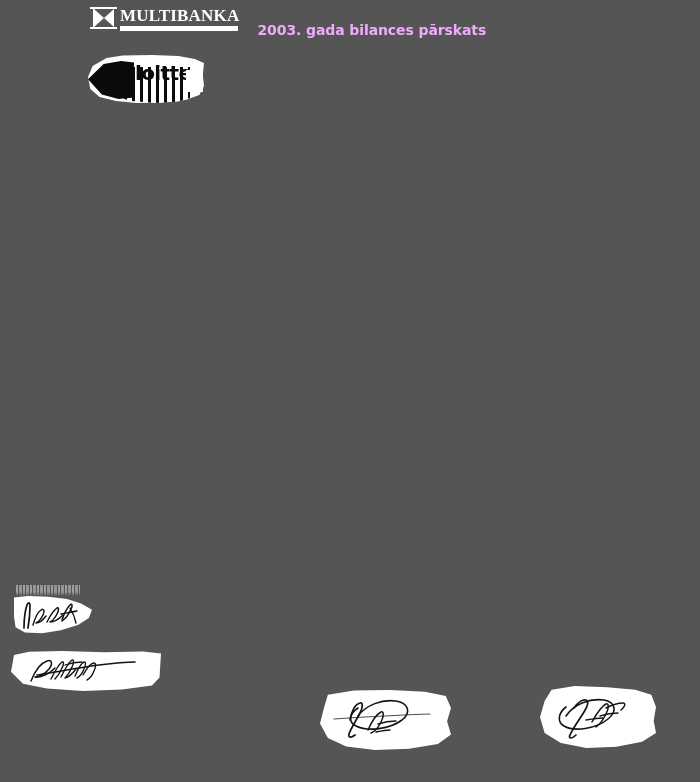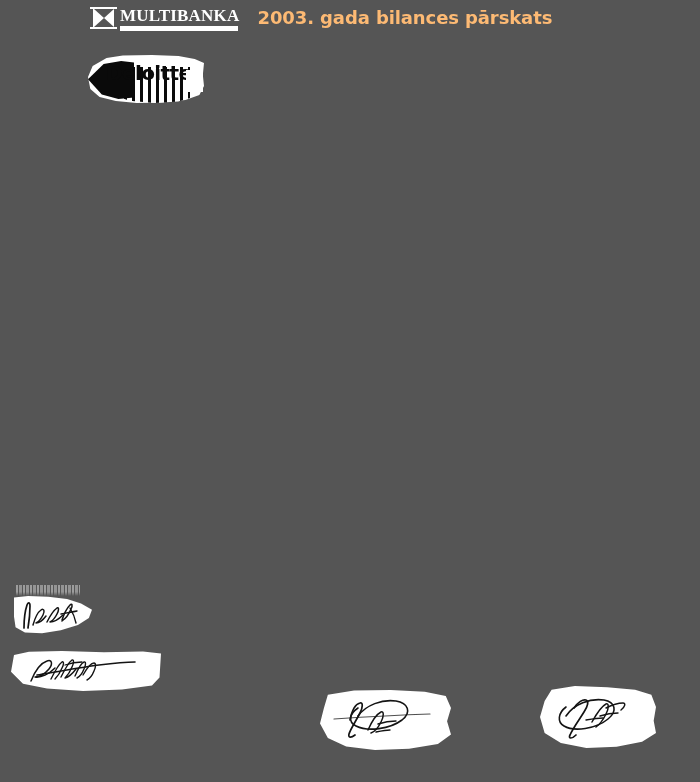--- a/index.html
+++ b/index.html
@@ -94,27 +94,27 @@
     margin-top: 1px;
     width: 118px;
     height: 5px;
     background: #ffffff;
   }
 
   .doc-title {
     margin-left: 18px;
     font-family: "DejaVu Sans", sans-serif;
     font-weight: bold;
-    font-size: 18px;
+    font-size: 14px;
     line-height: 22px;
-    color: #fdba74;
+    color: #f0abfc;
     white-space: nowrap;
     letter-spacing: -0.1px;
     align-self: flex-start;
-    margin-top: 3px;
+    margin-top: 15px;
   }
 
   
   .auditor-logo {
     position: absolute;
     left: 88px;
     top: 55px;
     width: 116px;
     height: 50px;
   }

